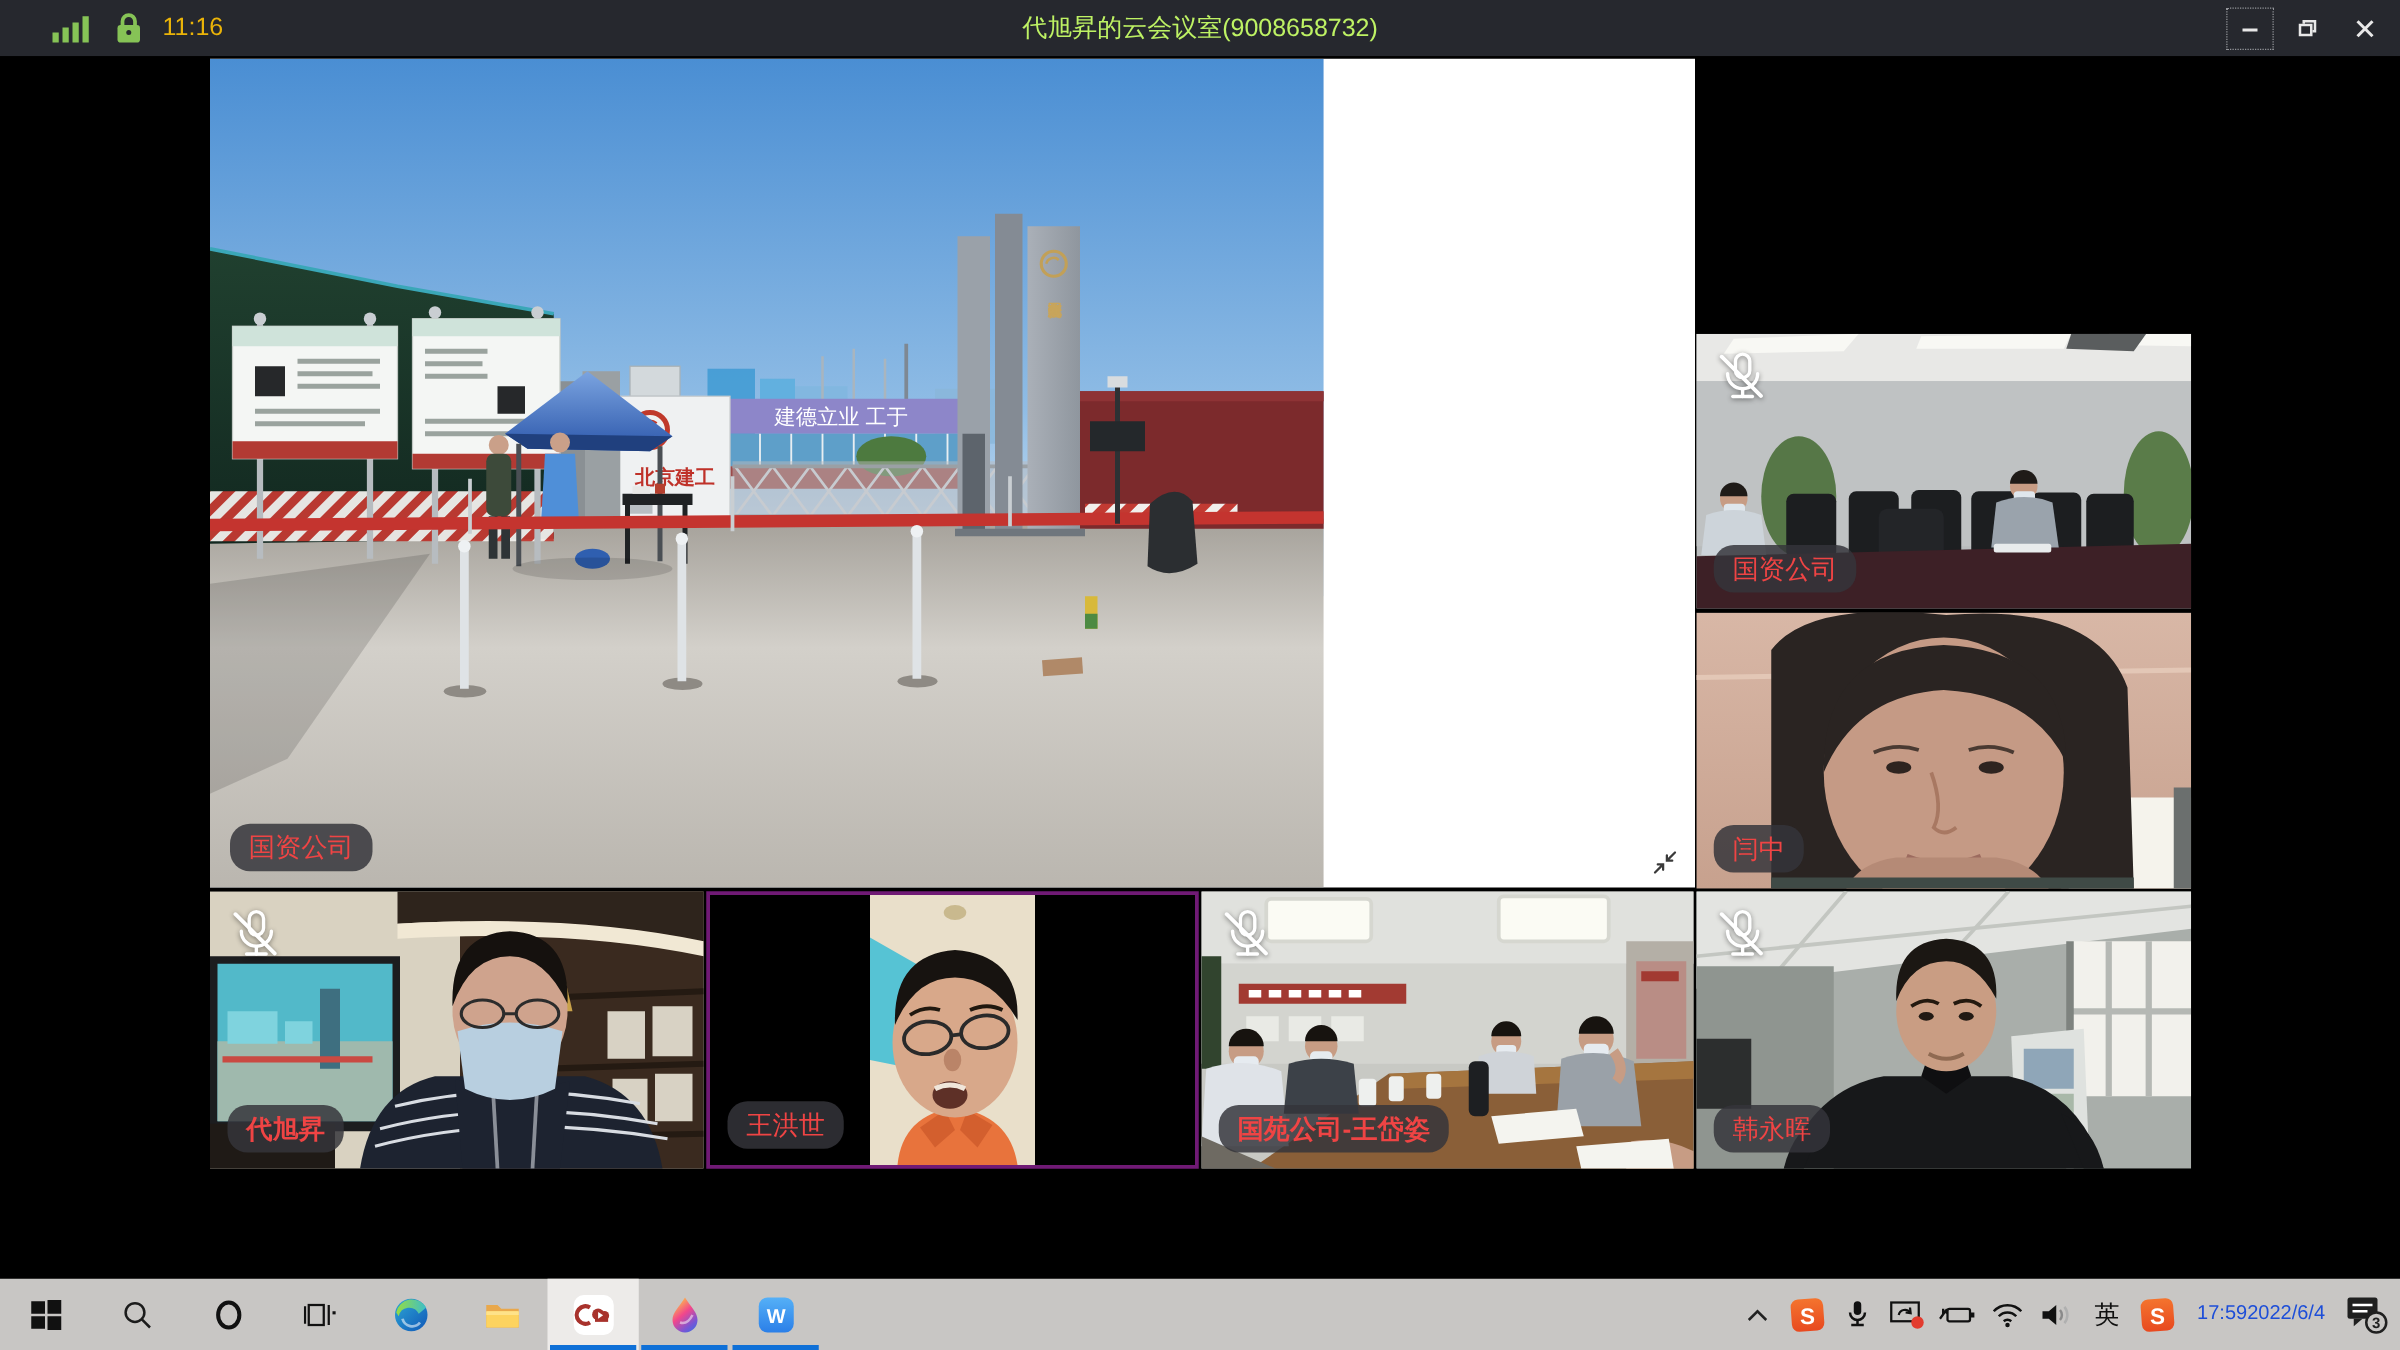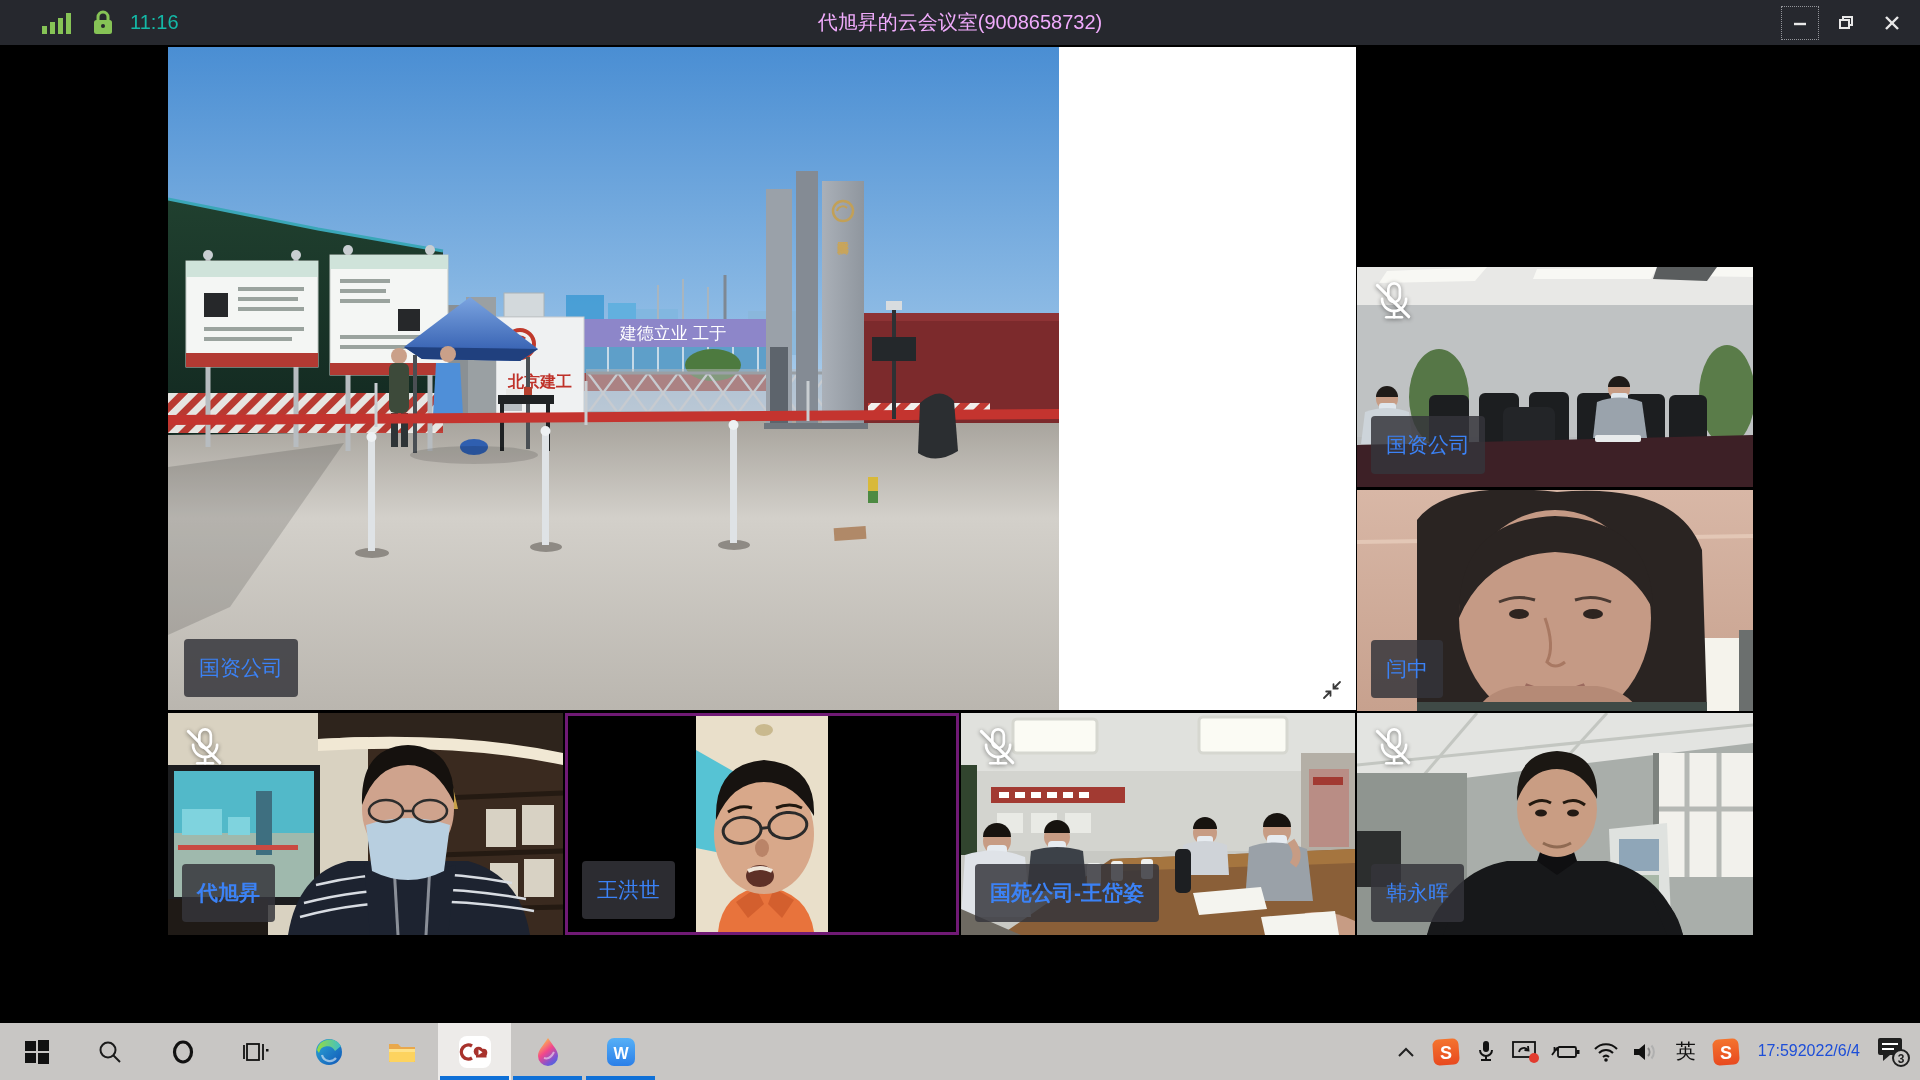--- a/index.html
+++ b/index.html
@@ -3,40 +3,40 @@
 <meta charset="utf-8">
 <style>
   * { margin:0; padding:0; box-sizing:border-box; }
   html,body { background:#000; }
   body { font-family:"Liberation Sans","DejaVu Sans",sans-serif; }
   .screen { position:relative; width:1920px; height:1080px; background:#000; overflow:hidden; }
 
   
   .titlebar { position:absolute; left:0; top:0; width:1920px; height:45px; background:#26282e; display:flex; align-items:center; }
   .tb-left { position:absolute; left:40px; top:0; height:45px; display:flex; align-items:center; gap:14px; }
-  .tb-time { color:#14b8a6; font-size:20px; }
-  .tb-title { position:absolute; left:0; right:0; top:0; height:45px; display:flex; align-items:center; justify-content:center; color:#f0abfc; font-size:20px; }
+  .tb-time { color:#eab308; font-size:20px; }
+  .tb-title { position:absolute; left:0; right:0; top:0; height:45px; display:flex; align-items:center; justify-content:center; color:#bef264; font-size:20px; }
   .tb-controls { position:absolute; right:8px; top:0; height:45px; display:flex; align-items:center; gap:6px; }
   .tb-btn { width:40px; height:36px; display:flex; align-items:center; justify-content:center; background:transparent; border:none; }
   .tb-btn.focused { outline:1px dotted #9head; outline:1px dotted #93959a; outline-offset:-2px; }
 
   
   .stage { position:absolute; left:0; top:45px; width:1920px; height:798px; background:#000; }
   .tile { position:absolute; overflow:hidden; background:#111; }
   .tile svg.scene { position:absolute; left:0; top:0; }
   .tile-main { left:168px; top:2px; width:1188px; height:663px; background:#ffffff; }
   .tile-main .photo { left:148px; }
   .tile-ra { left:1357px; top:222px; width:396px; height:220px; }
   .tile-rb { left:1357px; top:445px; width:396px; height:221px; }
   .tile-b1 { left:168px;  top:668px; width:395px; height:222px;font-weight:bold; }
   .tile-b2 { left:565px;  top:668px; width:394px; height:222px; border:3px solid #701a75; background:#000; }
   .tile-b3 { left:961px;  top:668px; width:394px; height:222px;font-weight:bold; }
   .tile-b4 { left:1357px; top:668px; width:396px; height:222px; }
 
-  .nameplate { position:absolute; left:14px; bottom:13px; background:rgba(52,53,58,.84); color:#3b82f6; font-size:21px; padding:15px 15px; border-radius:4px; white-space:nowrap; }
+  .nameplate { position:absolute; left:14px; bottom:13px; background:rgba(52,53,58,.84); color:#ef4444; font-size:21px; padding:5px 15px; border-radius:16px; white-space:nowrap; }
   .mute { position:absolute; left:12px; top:10px; width:46px; height:46px; filter:drop-shadow(0 1px 2px rgba(0,0,0,.45)); }
   .shrink { position:absolute; right:12px; bottom:8px; width:24px; height:24px; }
 
   
   .taskbar { position:absolute; left:0; top:1023px; width:1920px; height:57px; background:#c8c6c4; display:flex; align-items:stretch; }
   .tb-apps { display:flex; height:57px; }
   .app-cell { position:relative; width:73px; height:57px; display:flex; align-items:center; justify-content:center; background:transparent; border:none; }
   .app-cell.active-win { background:#edebe9; }
   .app-cell .underline { position:absolute; left:2px; right:2px; bottom:0; height:4px; background:#0f70d7; }
   .tray { position:absolute; right:0; top:0; height:57px; display:flex; align-items:center; gap:4px; padding-right:6px; }

